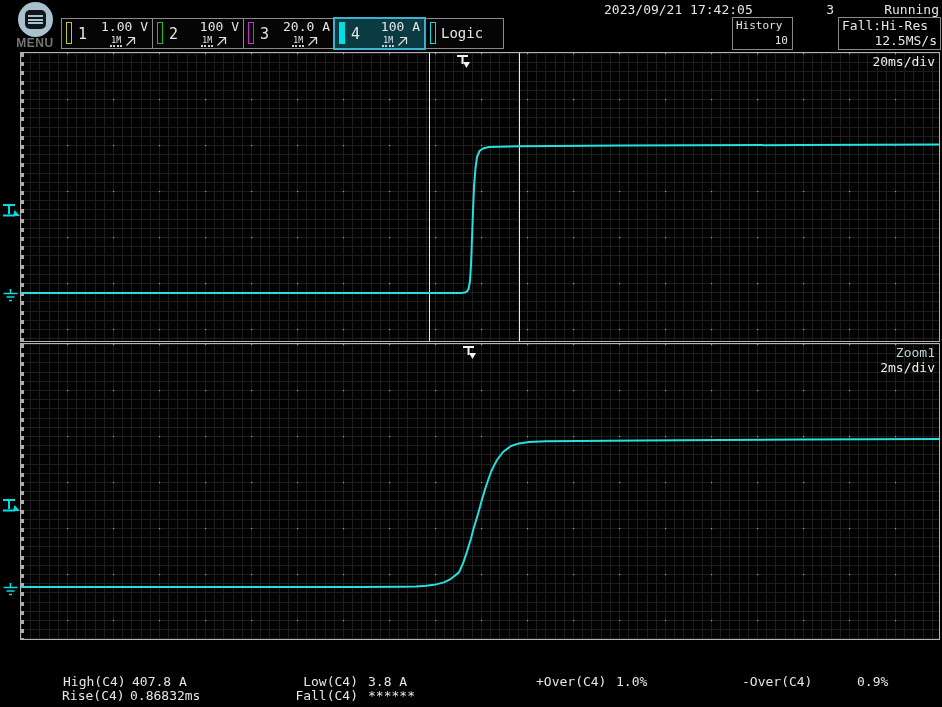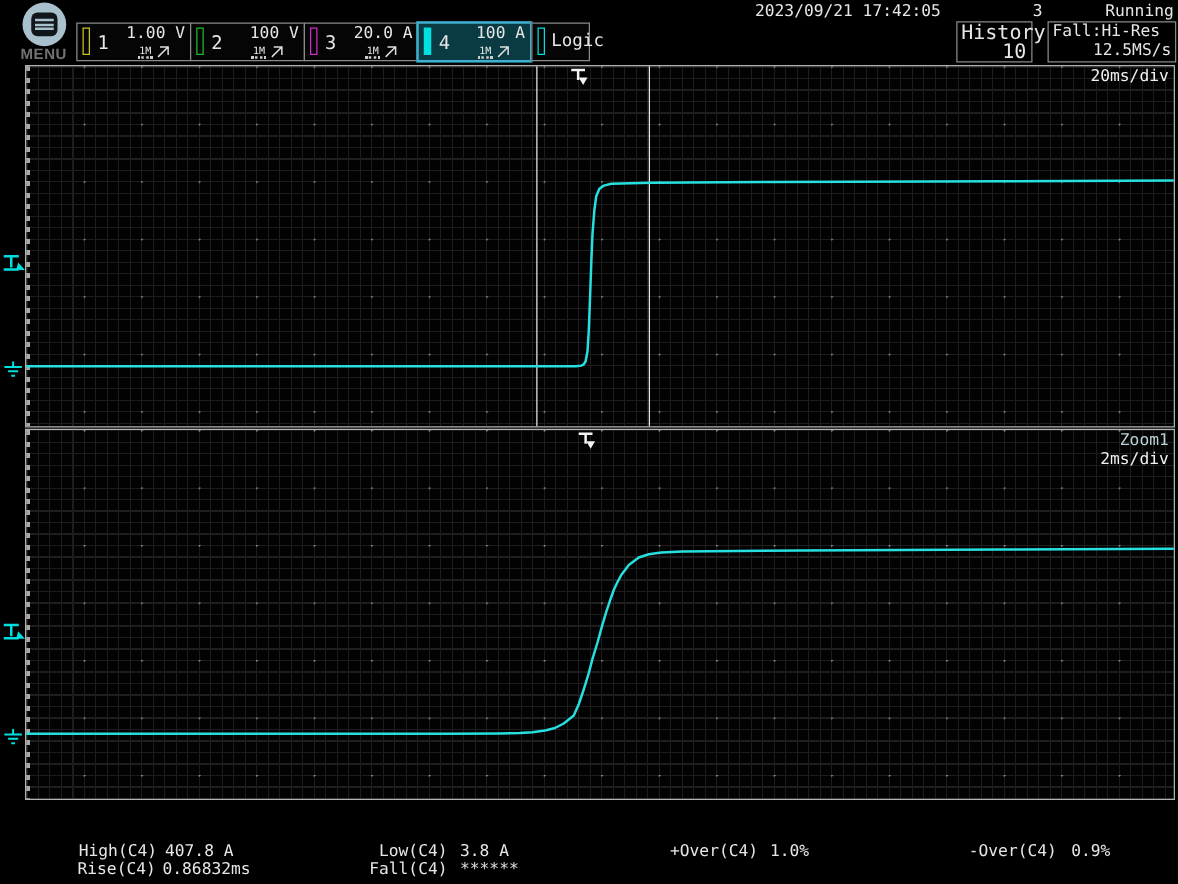--- a/index.html
+++ b/index.html
@@ -26,21 +26,21 @@
   .chicons{position:absolute;right:16px;bottom:1px;display:flex;gap:3px;align-items:flex-end;}
   .imp{font-size:8px;line-height:9px;color:#eee;border-bottom:2px dotted #ccc;padding:0 1px;}
   .logiclabel{position:absolute;left:15px;top:6px;font-size:14px;}
 
   .datetime{position:absolute;left:604px;top:2px;font-size:13px;}
   .acqcount{position:absolute;left:770px;top:2px;width:64px;text-align:right;font-size:13px;}
   .status{position:absolute;left:855px;top:2px;width:84px;text-align:right;font-size:13px;}
   .trigbox{position:absolute;left:598px;top:17px;width:180px;height:33px;border:1px solid #8a8a8a;
            font-size:13px;padding:0 3px;}
   .trigbox .row{height:15px;line-height:15px;display:flex;align-items:center;gap:4px;}
-  .histbox{position:absolute;left:765px;top:17px;width:61px;height:33px;border:1px solid #8a8a8a;font-size:16px;}
+  .histbox{position:absolute;left:732px;top:17px;width:61px;height:33px;border:1px solid #8a8a8a;font-size:11px;}
   .histbox .lbl{padding-left:3px;line-height:15px;}
   .histbox .val{text-align:right;padding-right:4px;line-height:15px;}
   .normbox{position:absolute;left:838px;top:17px;width:103px;height:33px;border:1px solid #8a8a8a;font-size:13px;}
   .normbox .lbl{padding-left:3px;line-height:15px;}
   .normbox .val{text-align:right;padding-right:3px;line-height:15px;}
 
   
   .win{position:absolute;left:20px;width:920px;border:1px solid #b2b2b2;background-color:#020202;
        background-image:
          radial-gradient(circle at 0 0, rgba(170,170,170,.95) 1px, transparent 1.7px),
@@ -119,21 +119,21 @@
     <span class="chnum">4</span>
     <span class="chval">100 A</span>
     <span class="chicons">
       <span class="imp">1M</span>
       <svg class="probe" width="11" height="11" viewBox="0 0 11 11">
           <path d="M1.5 9.5 L9 2 M3 1.5 H9.5 V8" fill="none" stroke="#ddd" stroke-width="1.2"></path>
         </svg>
     </span>
   </div>
 
-  <div class="chbox" style="left:425px;width:47px">
+  <div class="chbox" style="left:425px;width:79px">
     <span class="bracket outline" style="border-color: rgb(0, 223, 223);"></span>
     <span class="logiclabel">Logic</span>
   </div>
 
   <div class="datetime">2023/09/21 17:42:05</div>
   <div class="acqcount">3</div>
   <div class="status">Running</div>
 
 
   <div class="histbox">
@@ -216,16 +216,16 @@
   <div class="meas" style="left:130px;top:689px">0.86832ms</div>
 
   <div class="meas r-align" style="left:285px;top:675px;width:73px">Low(C4)</div>
   <div class="meas" style="left:368px;top:675px">3.8 A</div>
   <div class="meas r-align" style="left:285px;top:689px;width:73px">Fall(C4)</div>
   <div class="meas" style="left:368px;top:689px">******</div>
 
   <div class="meas" style="left:536px;top:675px">+Over(C4)</div>
   <div class="meas" style="left:616px;top:675px">1.0%</div>
 
-  <div class="meas" style="left:775px;top:675px">-Over(C4)</div>
+  <div class="meas" style="left:742px;top:675px">-Over(C4)</div>
   <div class="meas" style="left:857px;top:675px">0.9%</div>
 
 </div>
 
 </body></html>

